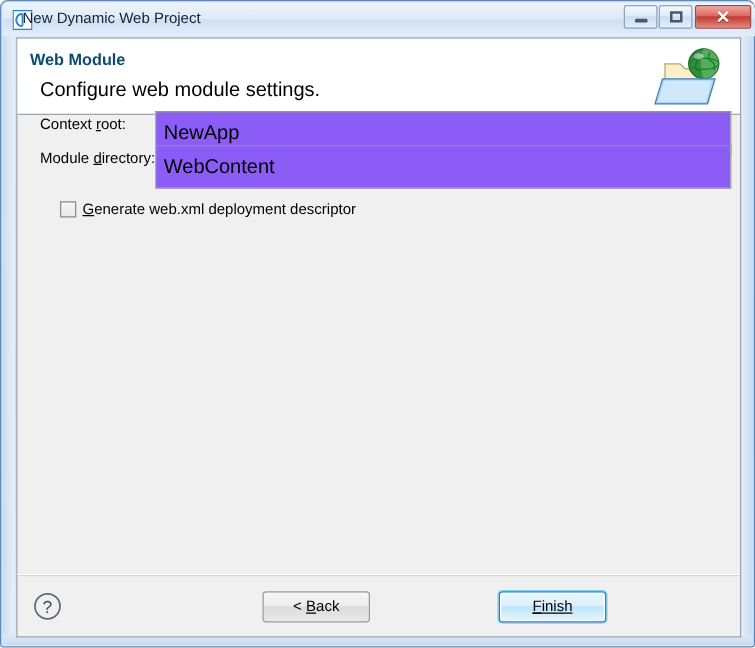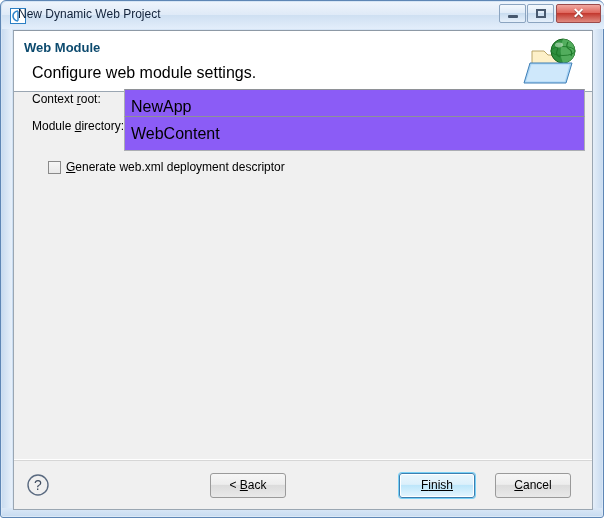--- a/index.html
+++ b/index.html
@@ -225,21 +225,21 @@
     height: 48px;
   }
   .help-icon {
     position: absolute;
     left: 12px; top: 12px;
     width: 24px; height: 24px;
   }
   .btn {
     position: absolute;
     top: 12px;
-    width: 76px;
+    width: 86px;
     height: 25px;
     box-sizing: border-box;
     border: 1px solid #9a9a9a;
     border-radius: 3px;
     background: linear-gradient(to bottom, #f6f6f6 0%, #ededed 45%, #dcdcdc 50%, #e9e9e9 100%);
     font-family: "Liberation Sans", sans-serif;
     font-size: 12px;
     color: #000;
     text-align: center;
     line-height: 23px;
@@ -348,17 +348,16 @@
           <circle cx="12" cy="12" r="10" fill="none" stroke="#5a6a80" stroke-width="1.4"></circle>
           <text x="12" y="17" text-anchor="middle" font-family="Liberation Sans, sans-serif" font-size="14" fill="#3f4c60">?</text>
         </svg>
       </span>
 
       <button class="btn btn-back"><span>&lt; </span><u>B</u><span>ack</span></button>
 
 
       <button class="btn btn-finish"><span></span><u>F</u><span>inish</span></button>
 
-      <button class="btn btn-cancel"><span></span><u>C</u><span>ancel</span></button>
     </div>
 
   </div>
 </div>
 
 </body></html>

